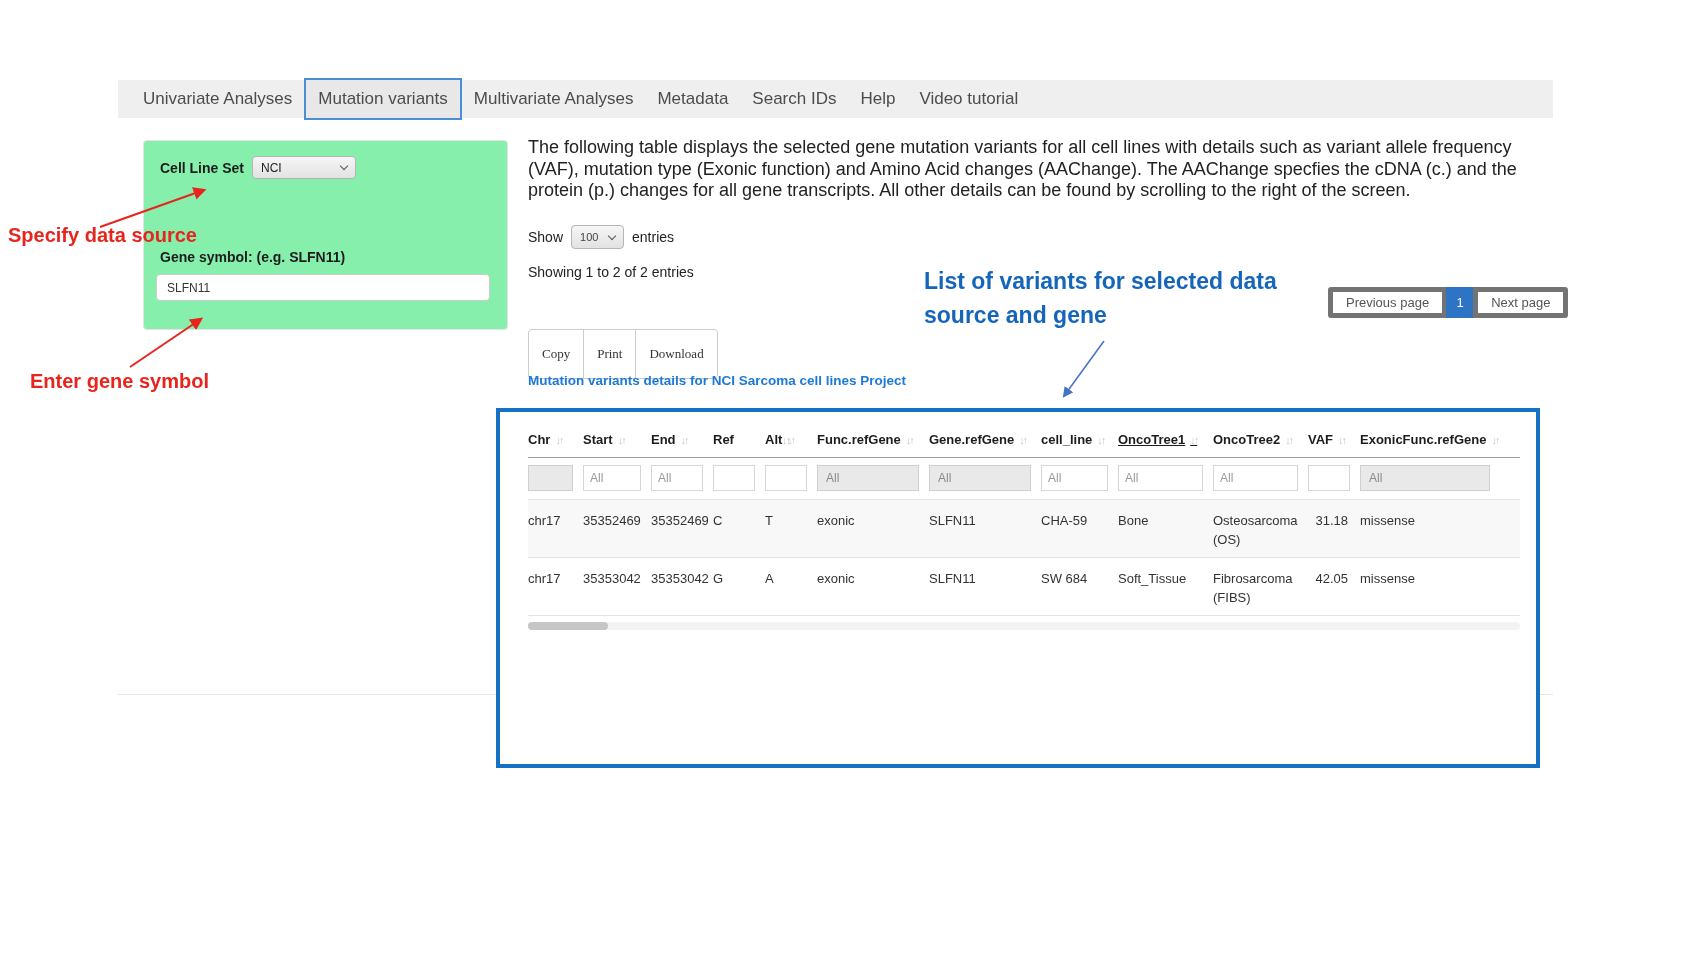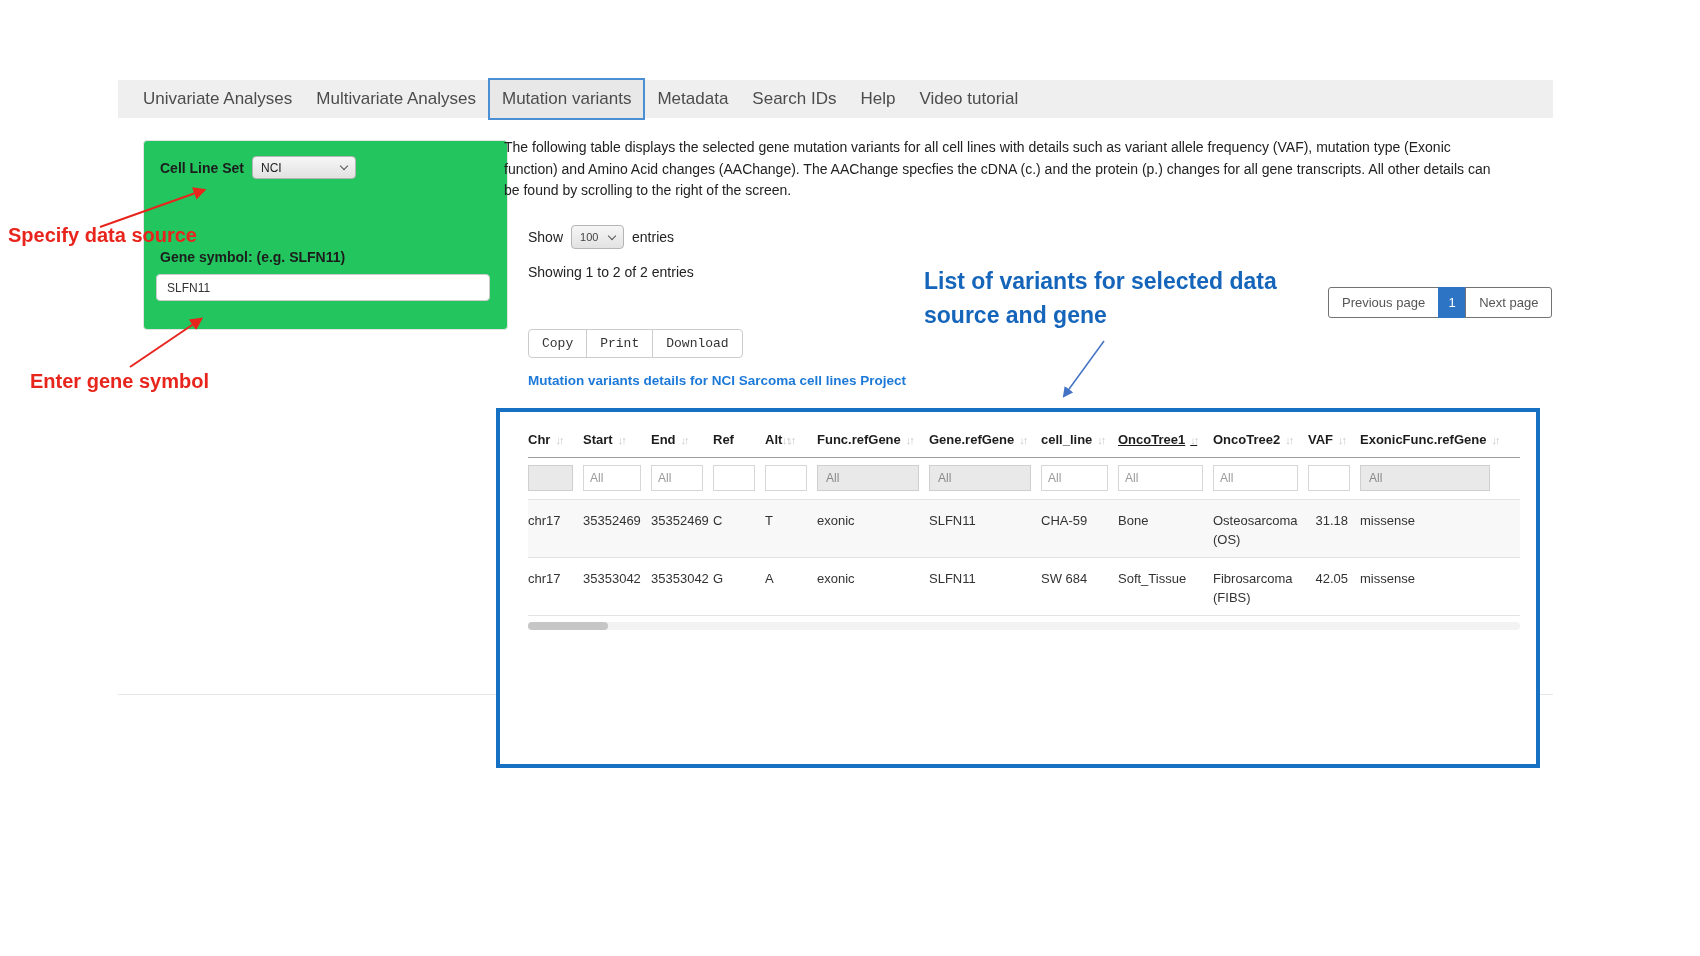--- a/index.html
+++ b/index.html
@@ -5,50 +5,50 @@
   *{box-sizing:border-box;margin:0;padding:0}
   html,body{width:1700px;height:956px}
   body{position:relative;background:#fff;font-family:"Liberation Sans",sans-serif;overflow:hidden}
 
   
   #navbar{position:absolute;left:118px;top:80px;width:1435px;height:38px;background:#efefef;display:flex;align-items:center;padding-left:13px}
   .tab{padding:0 12px;font-size:17px;color:#4c4c4c;height:38px;display:flex;align-items:center;cursor:pointer;white-space:nowrap}
   .tab.active{border:2px solid #4a8fd3;background:#e8e8e8;height:42px}
 
   
-  #panel{position:absolute;left:143px;top:140px;width:365px;height:190px;background:#22c55e;border:1px solid #e4e4e4;border-radius:4px}
+  #panel{position:absolute;left:143px;top:140px;width:365px;height:190px;background:#86efac;border:1px solid #e4e4e4;border-radius:4px}
   .panel-row{position:absolute;left:16px;top:15px;display:flex;align-items:center}
   .lbl{font-size:14px;font-weight:bold;color:#1c1c1c;white-space:nowrap}
   .selbox{display:flex;align-items:center;justify-content:space-between;background:linear-gradient(#f6f6f6,#e2e2e2);border:1px solid #b5b5b5;border-radius:4px;padding:0 8px;font-size:12px;color:#222;cursor:pointer}
   #cls-select{width:104px;height:23px;margin-left:8px}
   .chev{width:6px;height:6px;border-right:1.6px solid #555;border-bottom:1.6px solid #555;transform:rotate(45deg);margin-top:-3px;flex:none}
   #gene-label{position:absolute;left:16px;top:108px}
   #gene-input{position:absolute;left:12px;top:133px;width:334px;height:27px;border:1px solid #ccc;border-radius:4px;font-size:12px;padding:0 10px;color:#333;background:#fff;font-family:inherit}
 
   
   .red-note{position:absolute;color:#e8251d;font-weight:bold;font-size:20px;white-space:nowrap}
   #note1{left:8px;top:224px}
   #note2{left:30px;top:370px}
   #blue-note{position:absolute;left:924px;top:264px;width:398px;color:#1565ba;font-size:23px;font-weight:bold;line-height:34px}
   .overlay{position:absolute;left:0;top:0;z-index:3;pointer-events:none}
 
   
-  #desc{position:absolute;left:504px;top:137px;width:996px;font-size:14px;line-height:21.5px;color:#222}
+  #desc{position:absolute;left:528px;top:137px;width:996px;font-size:18px;line-height:21.5px;color:#222}
   #show-row{position:absolute;left:528px;top:225px;display:flex;align-items:center;font-size:14px;color:#222}
   #show-select{width:53px;height:24px;margin:0 8px;font-size:11px;color:#444;border-radius:4px}
   #showing{position:absolute;left:528px;top:264px;font-size:14px;color:#222}
   #export{position:absolute;left:528px;top:329px;display:flex}
-  .exp-btn{font-size:13px;color:#333;background:#fff;border:1px solid #ccc;padding:6px 13px;margin-left:-1px;cursor:pointer;font-family:Liberation Mono, monospace}
+  .exp-btn{font-size:13px;color:#333;background:#fff;border:1px solid #ccc;padding:16px 13px;margin-left:-1px;cursor:pointer;font-family:Liberation Serif, serif}
   .exp-btn:first-child{border-radius:4px 0 0 4px;margin-left:0}
   .exp-btn:last-child{border-radius:0 4px 4px 0}
   #caption{position:absolute;left:528px;top:373px;font-size:13.5px;font-weight:bold;color:#1d79d8;cursor:pointer}
 
   
   #pager{position:absolute;left:1328px;top:287px;display:flex;height:31px;font-size:13px}
-  .pg-btn{display:flex;align-items:center;padding:0 13px;border:1px solid #737373;color:#555;background:#fff;cursor:pointer;white-space:nowrap}
+  .pg-btn{display:flex;align-items:center;padding:0 13px;border:5px solid #737373;color:#555;background:#fff;cursor:pointer;white-space:nowrap}
   #pg-prev{border-radius:3px 0 0 3px}
   #pg-cur{width:28px;justify-content:center;padding:0;background:#2e74c4;border-color:#2e74c4;color:#fff;margin-left:-1px}
   #pg-next{border-radius:0 3px 3px 0;margin-left:-1px}
 
   
   #tablebox{position:absolute;left:496px;top:408px;width:1044px;height:360px;border:4px solid #1670c4;background:#fff;z-index:2}
   #twrap{margin:12px 16px 0 28px}
   .tr{display:flex}
   #thead{border-bottom:1px solid #9c9c9c}
   .th{font-size:13px;font-weight:bold;color:#1c1c1c;padding:8px 6px 10px 0;display:flex;align-items:center;gap:5px;flex:none;cursor:pointer}
@@ -67,22 +67,22 @@
 
   #hairline{position:absolute;left:118px;top:694px;width:1435px;height:1px;background:#e6e6e6;z-index:0}
 </style>
 </head>
 <body>
 
 <div id="hairline"></div>
 
 <div id="navbar">
     <div class="tab">Univariate Analyses</div>
+    <div class="tab active">Mutation variants</div>
     <div class="tab">Multivariate Analyses</div>
-    <div class="tab active">Mutation variants</div>
     <div class="tab">Metadata</div>
     <div class="tab">Search IDs</div>
     <div class="tab">Help</div>
     <div class="tab">Video tutorial</div>
   </div>
 
 <div id="panel">
   <div class="panel-row">
     <span class="lbl">Cell Line Set</span>
     <div class="selbox" id="cls-select">

